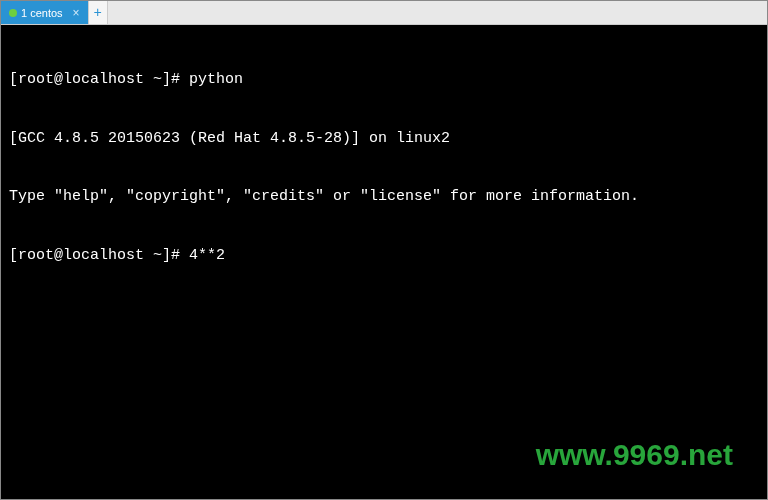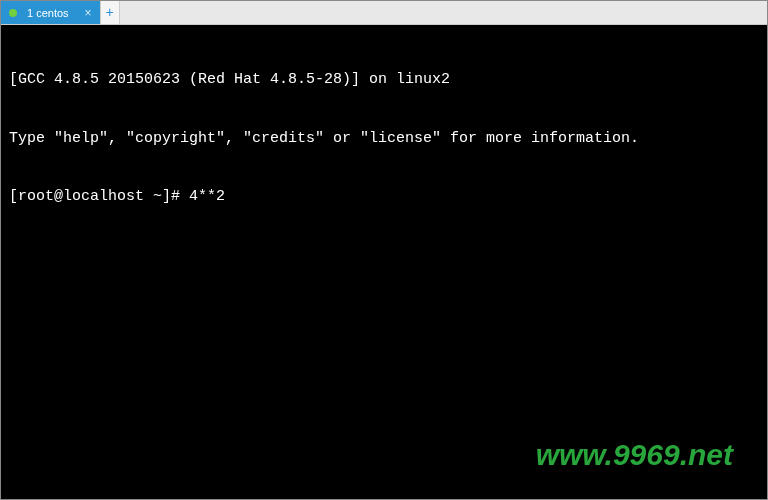--- a/index.html
+++ b/index.html
@@ -27,21 +27,21 @@
     border-bottom: 1px solid #ccc;
   }
   .tab {
     display: flex;
     align-items: center;
     background: #2a93d4;
     color: #fff;
     padding: 0 8px;
     font-family: "Segoe UI", Arial, sans-serif;
     font-size: 11px;
-    gap: 10px;
+    gap: 4px;
     cursor: pointer;
   }
   .tab-dot {
     width: 8px;
     height: 8px;
     border-radius: 50%;
     background: #6fcf3f;
     display: inline-block;
   }
   .tab-close {
@@ -78,40 +78,40 @@
   .watermark {
     position: absolute;
     right: 34px;
     bottom: 35px;
     font-family: Arial, sans-serif;
     font-size: 30px;
     font-weight: bold;
     color: #2db742;
     opacity: 0.9;
     pointer-events: none;
-    font-style: italic;
   }
 </style>
 </head>
 <body>
 
 <div class="window">
 
   <div class="tabbar">
     <div class="tab">
       <span class="tab-dot"></span>
       <span>1 centos</span>
       <span class="tab-close">×</span>
     </div>
     <div class="tab-add">
       <span>+</span>
     </div>
   </div>
 
   <div class="terminal">
+    <span class="line">[root@localhost ~]# python</span>
     <span class="line">[GCC 4.8.5 20150623 (Red Hat 4.8.5-28)] on linux2</span>
     <span class="line">Type "help", "copyright", "credits" or "license" for more information.</span>
     <span class="line">[root@localhost ~]# 4**2</span>
     
     
     
     
     
     
     

